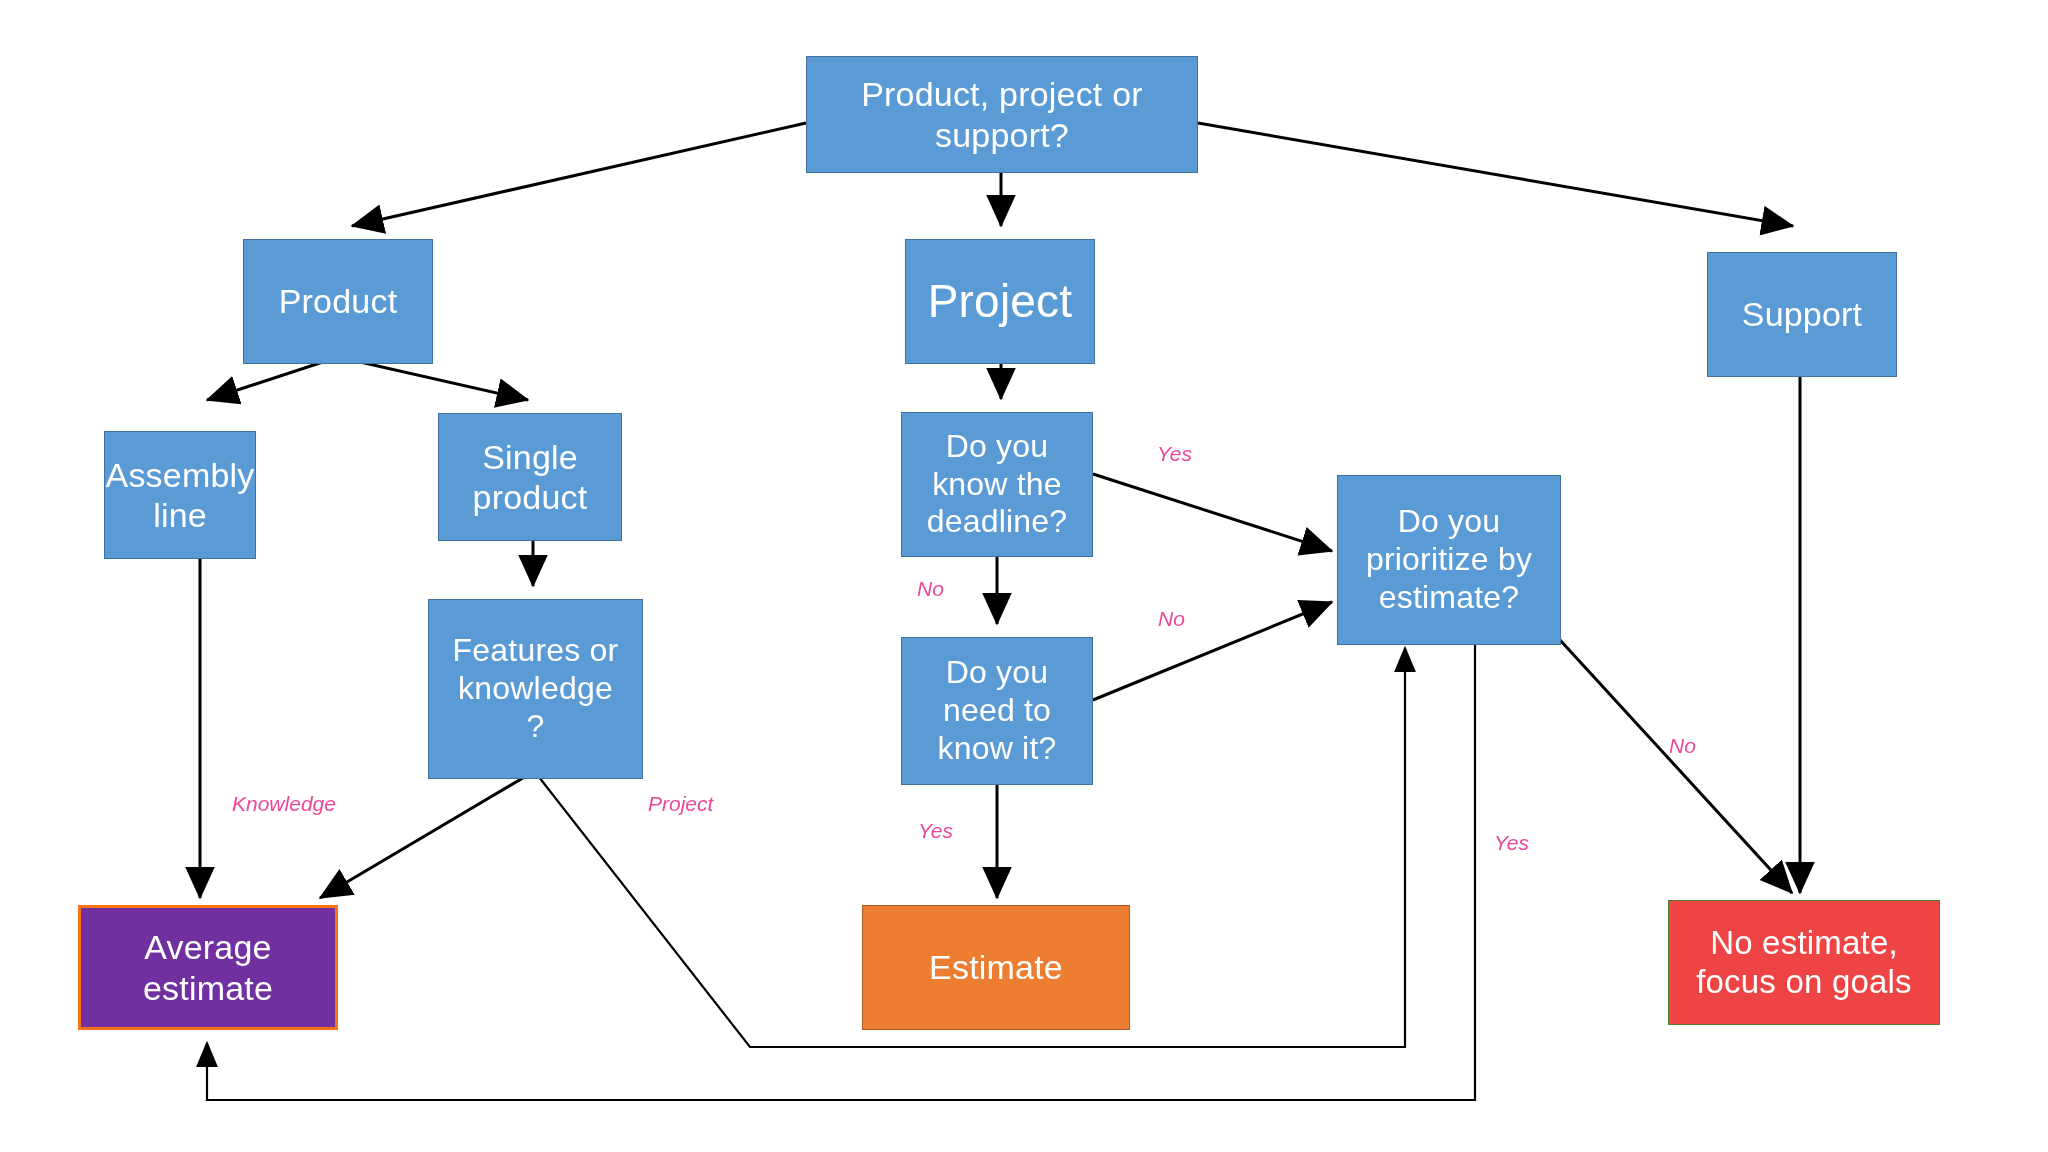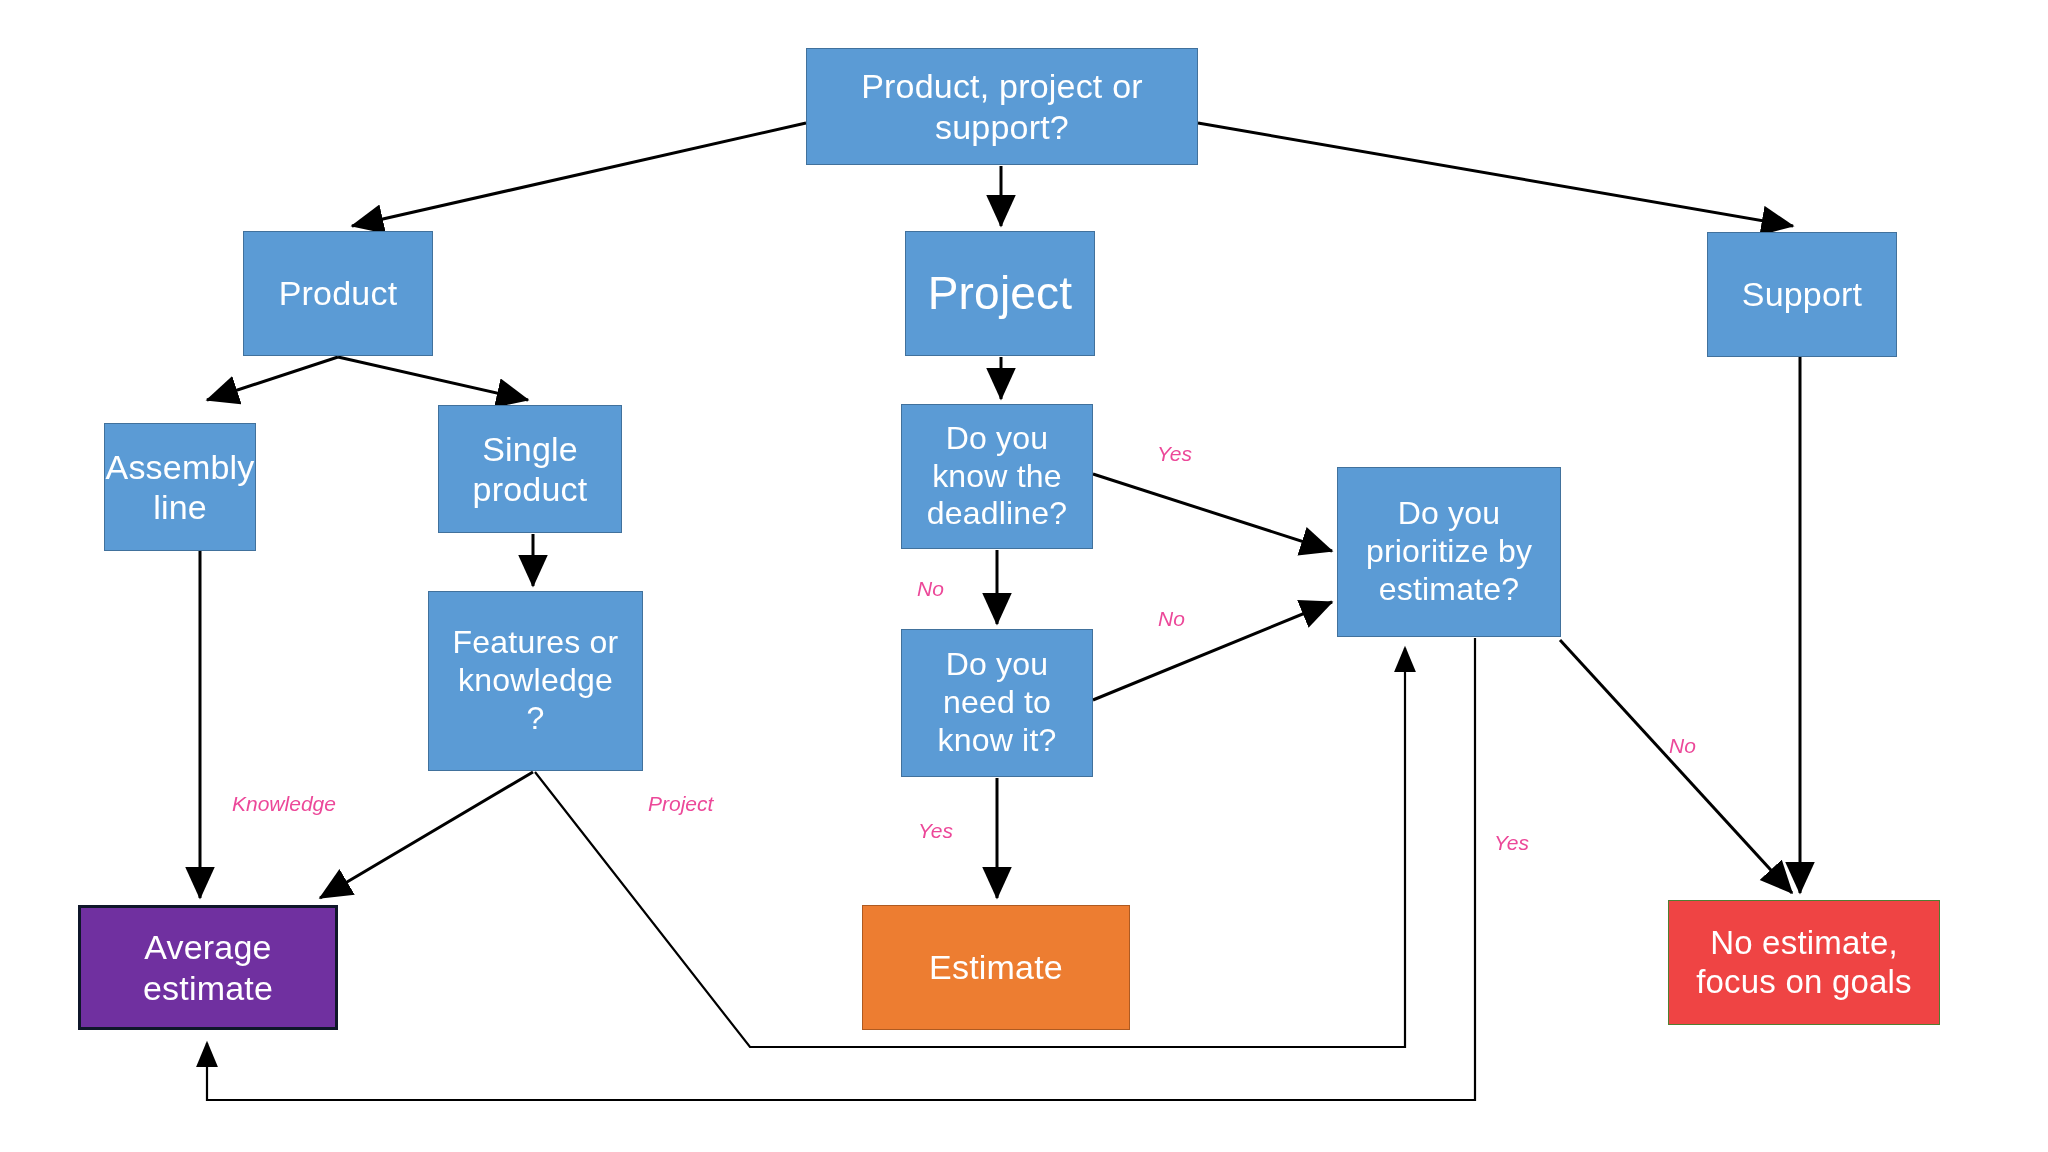--- a/index.html
+++ b/index.html
@@ -29,24 +29,24 @@
     box-sizing: border-box;
     display: flex;
     align-items: center;
     justify-content: center;
     text-align: center;
     color: #ffffff;
     line-height: 1.18;
     white-space: pre-line;
     letter-spacing: .2px;
   }
-  .node.blue   { background: #5B9BD5; border: 1.5px solid #41719C; }
+  .node.blue   { background: #5B9BD5; border: 1.5px solid #41719C; margin-top: 8px; }
   .node.orange { background: #ED7D31; border: 1.5px solid #AE5A21; }
   .node.green  { background: #ef4444; border: 1.5px solid #507E32; }
-  .node.purple { background: #7030A0; border: 3px solid #0f172a; }
+  .node.purple { background: #7030A0; border: 3px solid #f97316; }
 
   .edge-label {
     position: absolute;
     color: #ec4899;
     font-size: 21px;
     white-space: nowrap;
     line-height: 1;
     font-style: italic;
   }
 </style>
@@ -100,21 +100,21 @@
     <path d="M 1475,638 L 1475,1100 L 207,1100 L 207,1043" stroke="#000000" stroke-width="2.2" fill="none" marker-end="url(#ahs)"></path>
   </svg>
 
   <div class="node blue" style="left:806px; top:48px; width:392px; height:117px; font-size:34px;">Product, project or
 support?</div>
 
   <div class="node blue" style="left:243px; top:231px; width:190px; height:125px; font-size:34px;">Product</div>
 
   <div class="node blue" style="left:905px; top:231px; width:190px; height:125px; font-size:46px;">Project</div>
 
-  <div class="node blue" style="left:1707px; top:232px; width:190px; height:125px; font-size:34px;">Support</div>
+  <div class="node blue" style="left:1707px; top:244px; width:190px; height:125px; font-size:34px;">Support</div>
 
   <div class="node blue" style="left:104px; top:423px; width:152px; height:128px; font-size:34px;">Assembly
 line</div>
 
   <div class="node blue" style="left:438px; top:405px; width:184px; height:128px; font-size:34px;">Single
 product</div>
 
   <div class="node blue" style="left:428px; top:591px; width:215px; height:180px; font-size:32px;">Features or
 knowledge
 ?</div>

